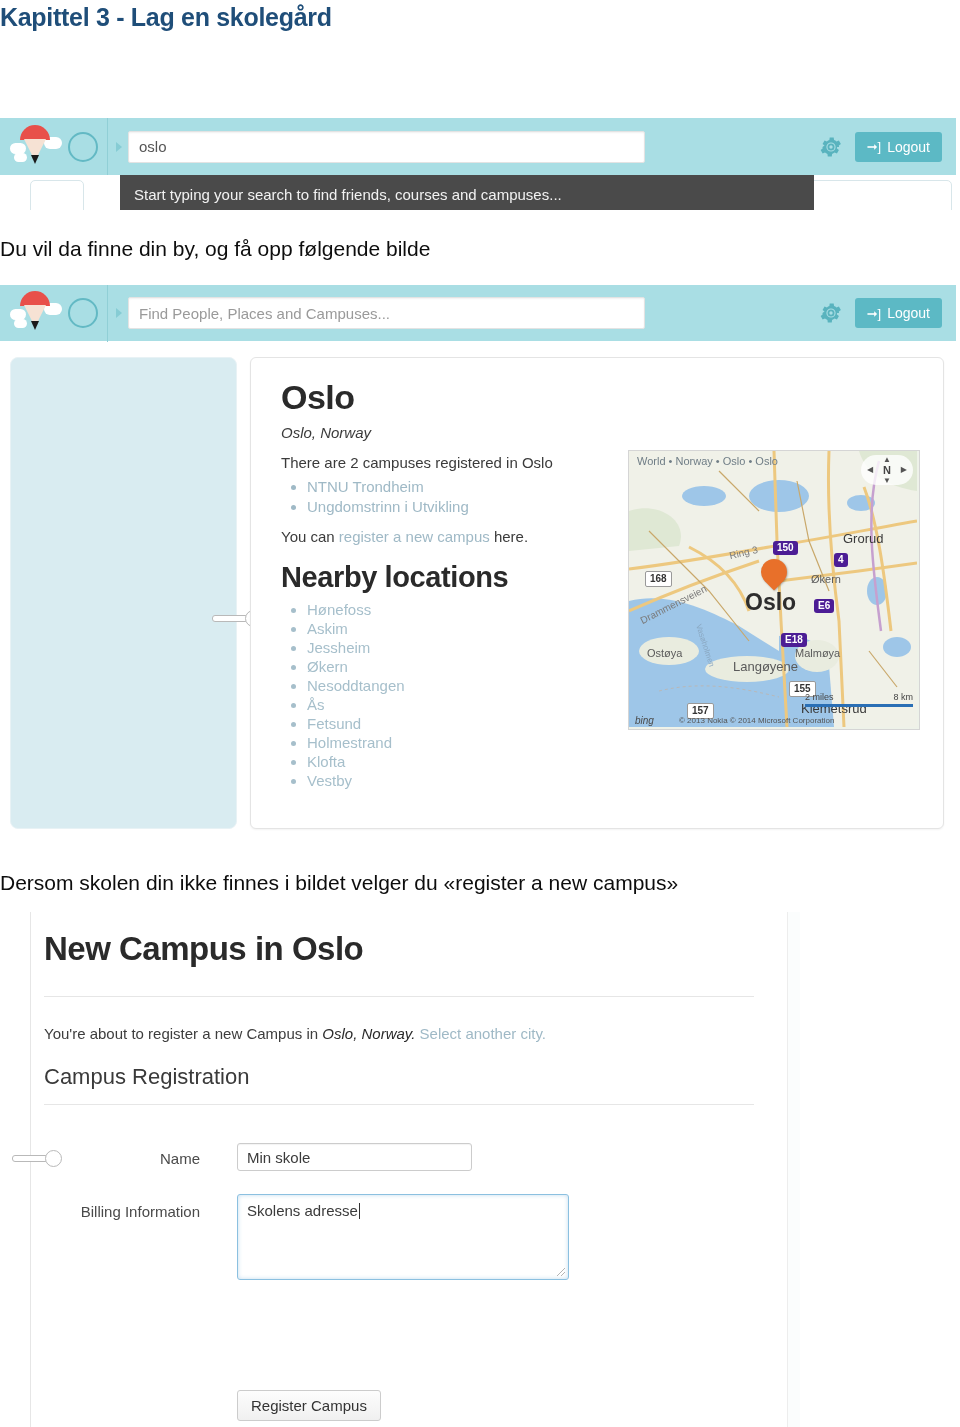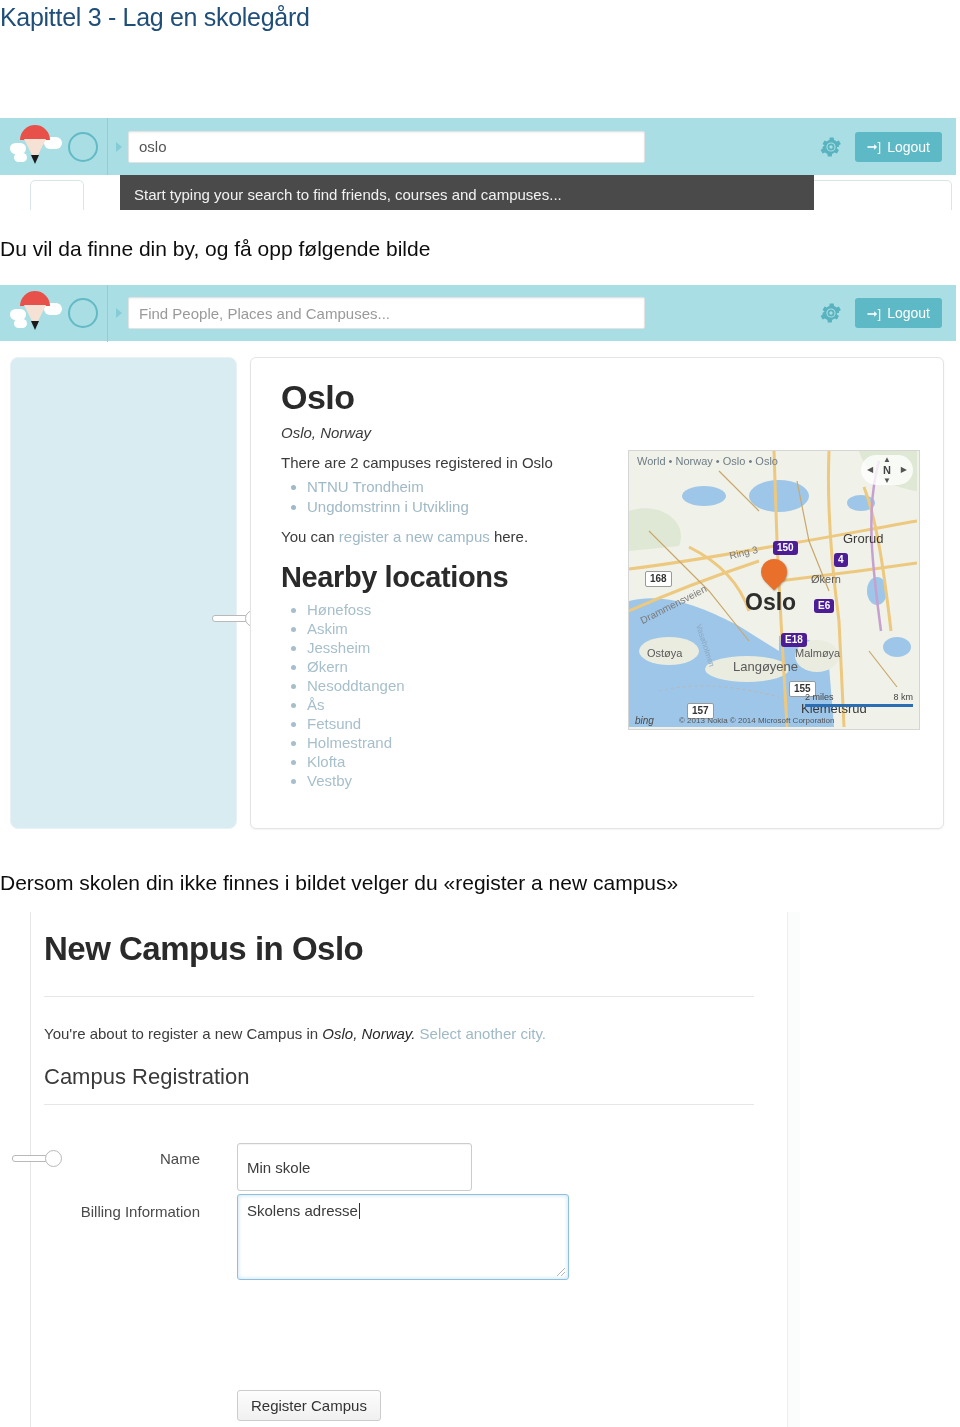--- a/index.html
+++ b/index.html
@@ -6,21 +6,21 @@
   body{
     width:960px;height:1427px;background:#ffffff;
     font-family:"Liberation Sans", sans-serif;
     color:#000;overflow:hidden;position:relative;
   }
   .page{position:relative;width:960px;height:1427px;}
 
   
   .doc-title{
     position:absolute;left:0;top:2px;width:940px;
-    font-size:25px;font-weight:normal;color:#1f4e79;
+    font-size:25px;font-weight:bold;color:#1f4e79;
     letter-spacing:-0.3px;line-height:30px;
   }
   .para{
     position:absolute;left:0;width:945px;
     font-size:21px;line-height:34px;color:#0d0d0d;
   }
   .para1{top:34px;}
   .para2{top:232px;}
   .para3{top:866px;}
 
@@ -438,21 +438,21 @@
 
     <div class="nc-sub">Campus Registration</div>
     <div class="nc-rule" style="top:192px;"></div>
 
     <div class="drag-handle" style="left:12px;top:238px;">
       <div class="bar"></div>
         <div class="knob"></div>
     </div>
 
     <div class="frm-label" style="left:60px;top:238px;width:140px;">Name</div>
-    <div class="frm-input" style="left:237px;top:231px;width:235px;height:48px;">Min skole</div>
+    <div class="frm-input" style="left:237px;top:231px;width:235px;height:28px;">Min skole</div>
 
     <div class="frm-label" style="left:40px;top:291px;width:160px;">Billing Information</div>
     <div class="frm-textarea" style="left:237px;top:282px;width:332px;height:86px;">
       <span>Skolens adresse</span><span class="caret"></span>
       <svg class="resize-grip" viewBox="0 0 10 10">
         <path d="M9,1 L1,9 M9,5 L5,9" stroke="#b5b5b5" stroke-width="1" fill="none"></path>
       </svg>
     </div>
 
     <button class="btn-register" style="left:237px;top:478px;">Register Campus</button>

